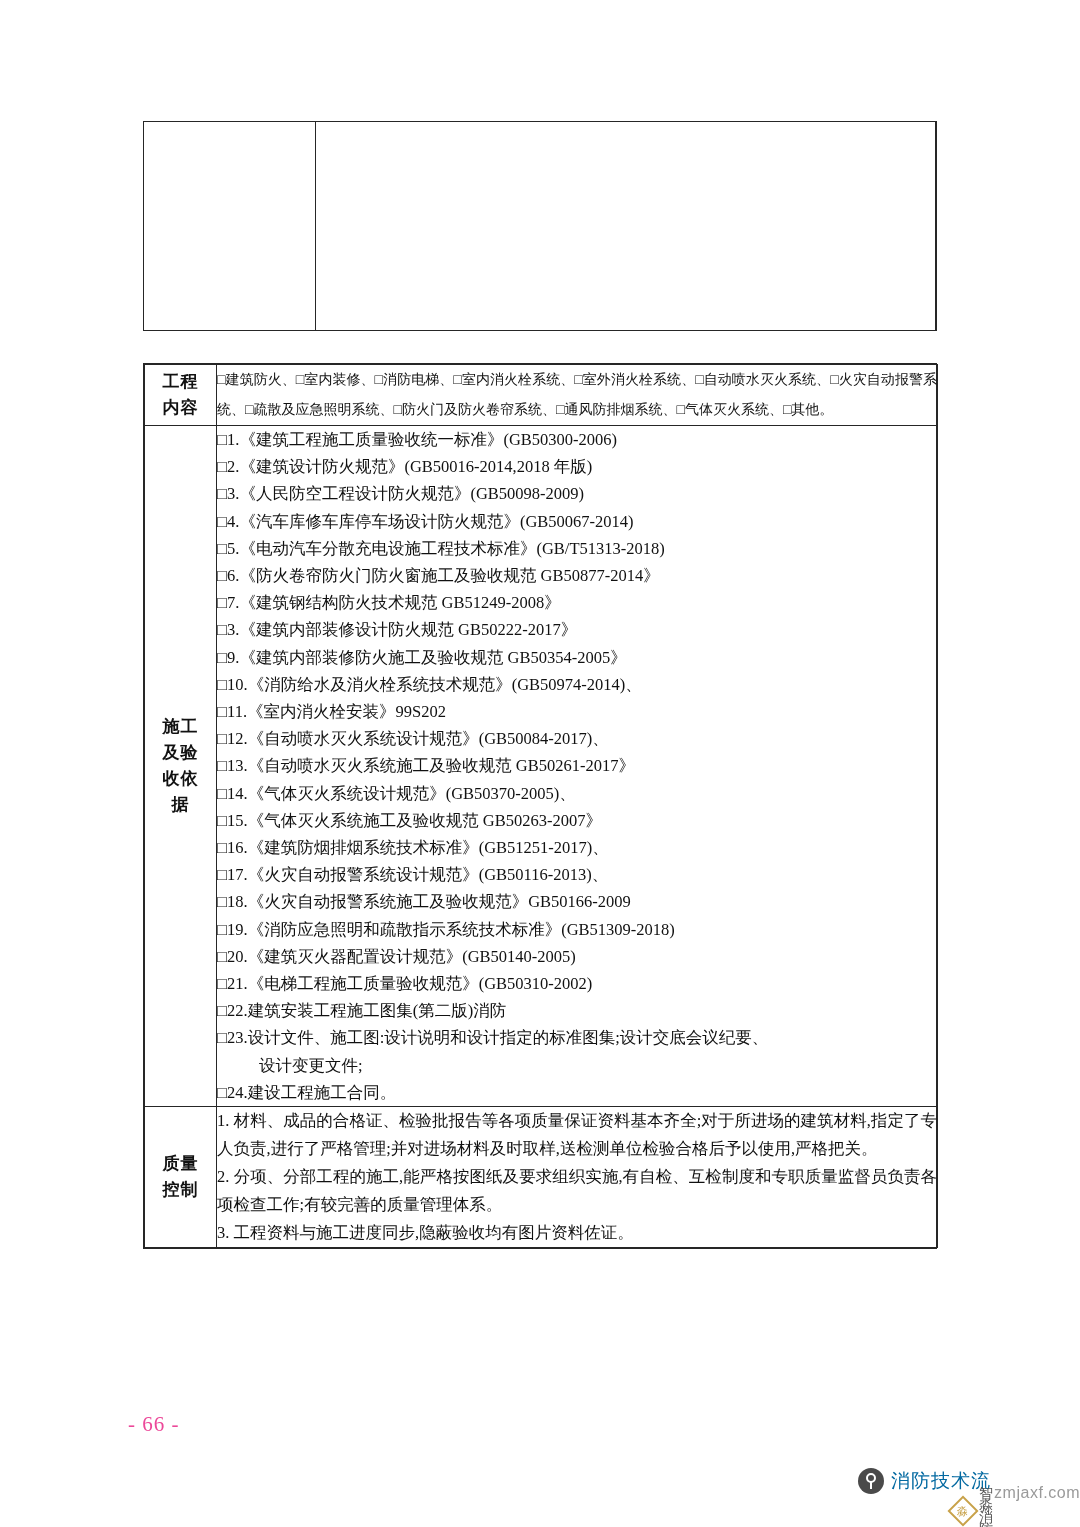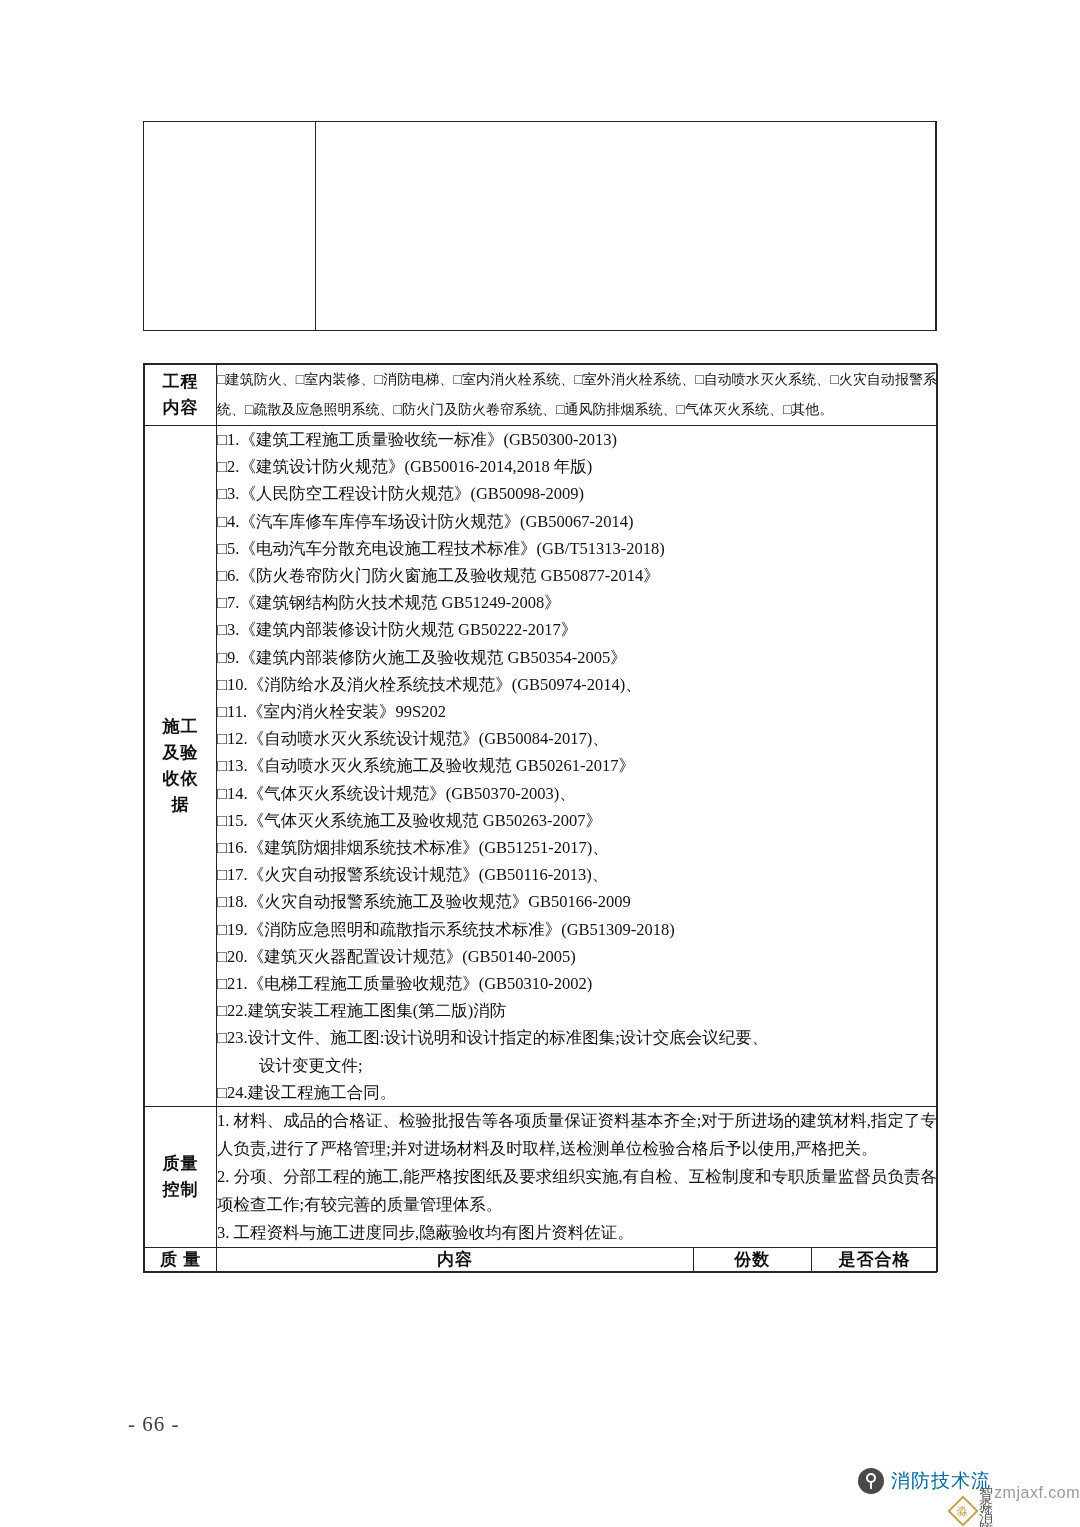--- a/index.html
+++ b/index.html
@@ -131,21 +131,21 @@
     letter-spacing: 1px;
   }
 
   
   .page-no {
     position: absolute;
     left: 128px;
     top: 1412px;
     font-size: 21px;
     letter-spacing: 1px;
-    color: #404040;
+    color: #ec4899;
   }
 
   
   .wm {
     position: absolute;
     left: 858px;
     top: 1468px;
     display: flex;
     align-items: center;
     gap: 7px;
@@ -259,34 +259,34 @@
           <td class="lbl">
             <div class="lbl-inner">
               <div>施工</div>
               <div>及验</div>
               <div>收依</div>
               <div>据</div>
             </div>
           </td>
           <td class="body-cell" colspan="3">
             <ul class="basis">
-              <li>□1.《建筑工程施工质量验收统一标准》(GB50300-2013)</li>
+              <li>□1.《建筑工程施工质量验收统一标准》(GB50300-2006)</li>
               <li>□2.《建筑设计防火规范》(GB50016-2014,2018 年版)</li>
               <li>□3.《人民防空工程设计防火规范》(GB50098-2009)</li>
               <li>□4.《汽车库修车库停车场设计防火规范》(GB50067-2014)</li>
               <li>□5.《电动汽车分散充电设施工程技术标准》(GB/T51313-2018)</li>
               <li>□6.《防火卷帘防火门防火窗施工及验收规范 GB50877-2014》</li>
               <li>□7.《建筑钢结构防火技术规范 GB51249-2008》</li>
               <li>□3.《建筑内部装修设计防火规范 GB50222-2017》</li>
               <li>□9.《建筑内部装修防火施工及验收规范 GB50354-2005》</li>
               <li>□10.《消防给水及消火栓系统技术规范》(GB50974-2014)、</li>
               <li>□11.《室内消火栓安装》99S202</li>
               <li>□12.《自动喷水灭火系统设计规范》(GB50084-2017)、</li>
               <li>□13.《自动喷水灭火系统施工及验收规范 GB50261-2017》</li>
-              <li>□14.《气体灭火系统设计规范》(GB50370-2003)、</li>
+              <li>□14.《气体灭火系统设计规范》(GB50370-2005)、</li>
               <li>□15.《气体灭火系统施工及验收规范 GB50263-2007》</li>
               <li>□16.《建筑防烟排烟系统技术标准》(GB51251-2017)、</li>
               <li>□17.《火灾自动报警系统设计规范》(GB50116-2013)、</li>
               <li>□18.《火灾自动报警系统施工及验收规范》GB50166-2009</li>
               <li>□19.《消防应急照明和疏散指示系统技术标准》(GB51309-2018)</li>
               <li>□20.《建筑灭火器配置设计规范》(GB50140-2005)</li>
               <li>□21.《电梯工程施工质量验收规范》(GB50310-2002)</li>
               <li>□22.建筑安装工程施工图集(第二版)消防</li>
               <li>□23.设计文件、施工图:设计说明和设计指定的标准图集;设计交底会议纪要、</li>
               <li class="cont-line">设计变更文件;</li>
@@ -304,26 +304,20 @@
           </td>
           <td class="body-cell" colspan="3">
             <ol class="qc">
               <li>1. 材料、成品的合格证、检验批报告等各项质量保证资料基本齐全;对于所进场的建筑材料,指定了专人负责,进行了严格管理;并对进场材料及时取样,送检测单位检验合格后予以使用,严格把关。</li>
               <li>2. 分项、分部工程的施工,能严格按图纸及要求组织实施,有自检、互检制度和专职质量监督员负责各项检查工作;有较完善的质量管理体系。</li>
               <li>3. 工程资料与施工进度同步,隐蔽验收均有图片资料佐证。</li>
             </ol>
           </td>
         </tr>
 
-        <tr>
-          <td class="hdr-cell">质  量</td>
-          <td class="hdr-cell">内容</td>
-          <td class="hdr-cell">份数</td>
-          <td class="hdr-cell">是否合格</td>
-        </tr>
 
       </tbody>
     </table>
   </div>
 
   <div class="page-no">- 66 -</div>
 
   <div class="wm">
     <div class="wm-circle"></div>
     <div class="wm-text">消防技术流</div>

